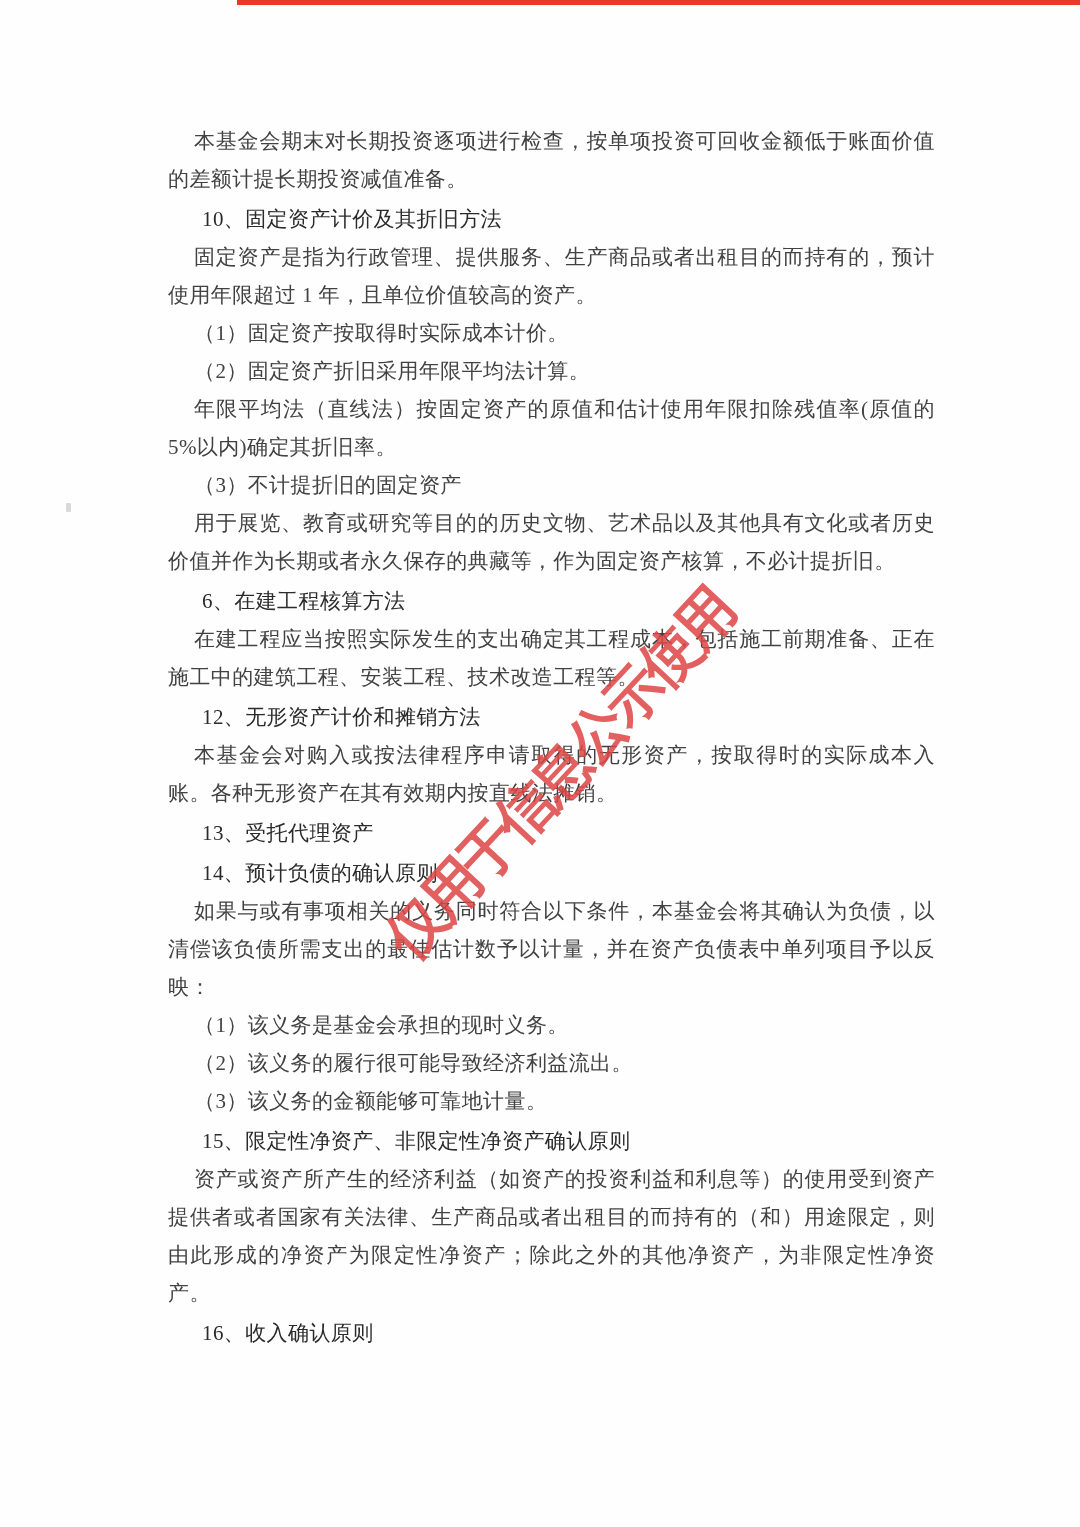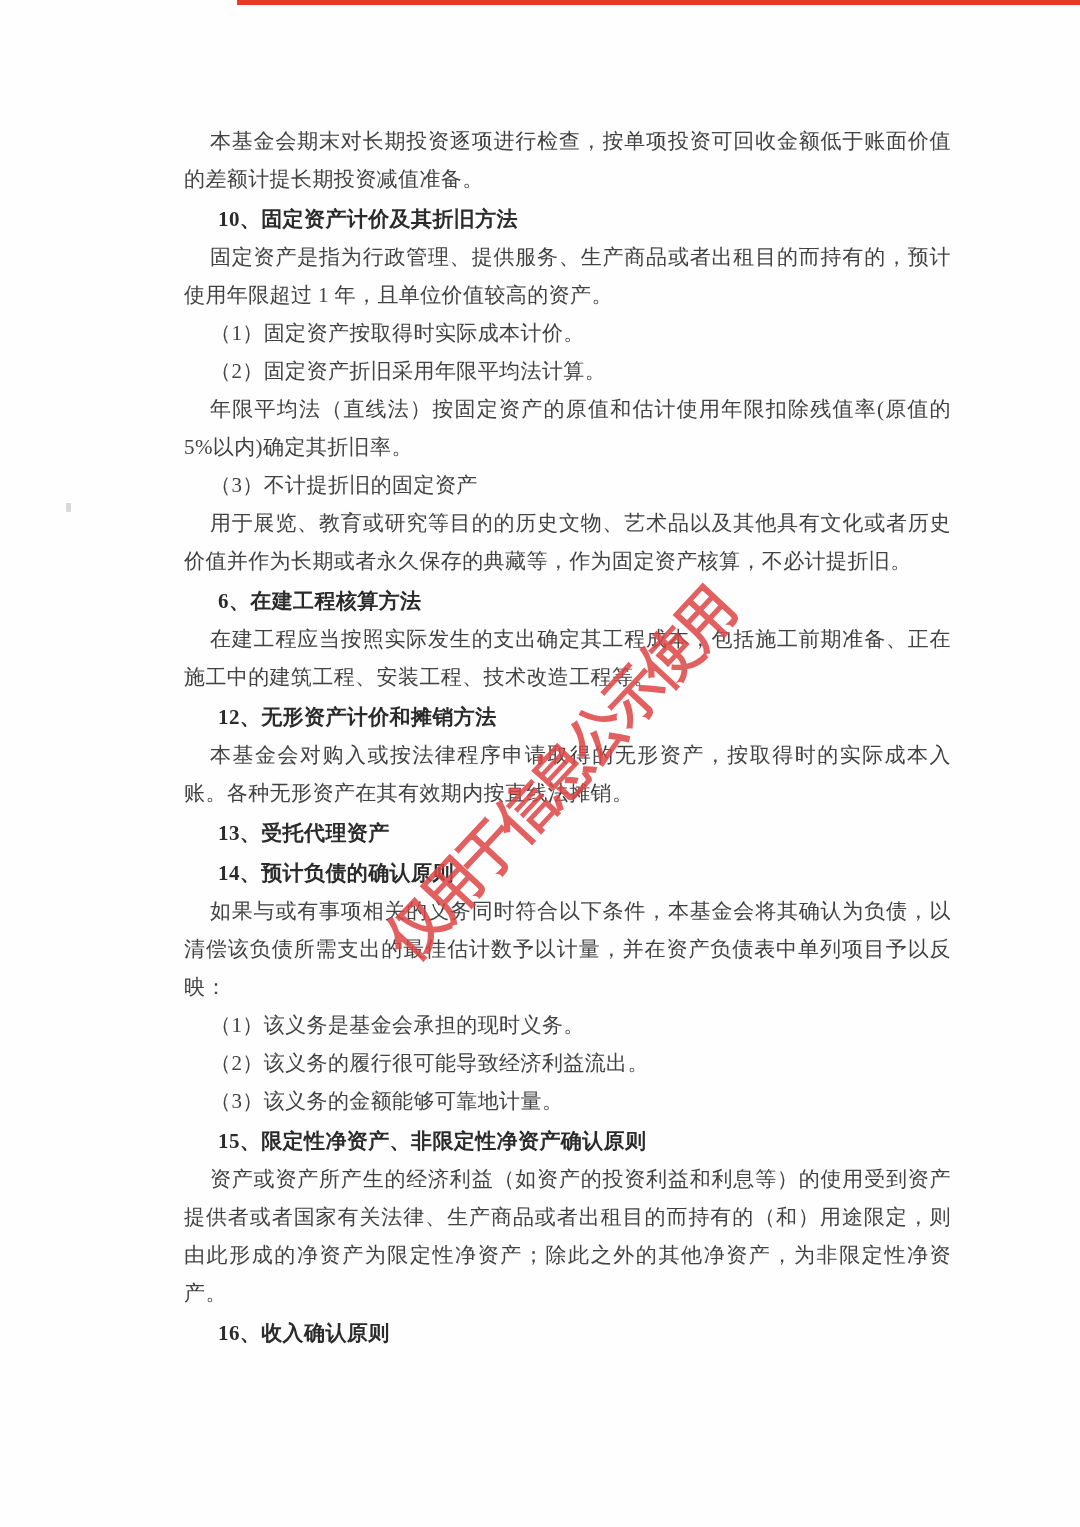--- a/index.html
+++ b/index.html
@@ -19,38 +19,38 @@
     position: absolute;
     top: 0;
     left: 237px;
     width: 843px;
     height: 5px;
     background: #e8382a;
   }
   #doc-body {
     position: absolute;
     top: 122px;
-    left: 184px;
+    left: 168px;
     width: 767px;
     color: #414141;
   }
   .para, .heading {
     font-size: 21px;
     line-height: 38px;
     margin: 0;
     text-align: justify;
     letter-spacing: 0.4px;
   }
   .para {
     text-indent: 26px;
     color: #424242;
   }
   .heading {
     text-indent: 34px;
-    font-weight: bold;
+    font-weight: normal;
     color: #2b2b2b;
     margin-top: 2px;
     text-align: left;
   }
   #watermark {
     position: absolute;
     left: 560px;
     top: 775px;
     transform: translate(-50%, -50%) rotate(-47deg);
     transform-origin: center center;

